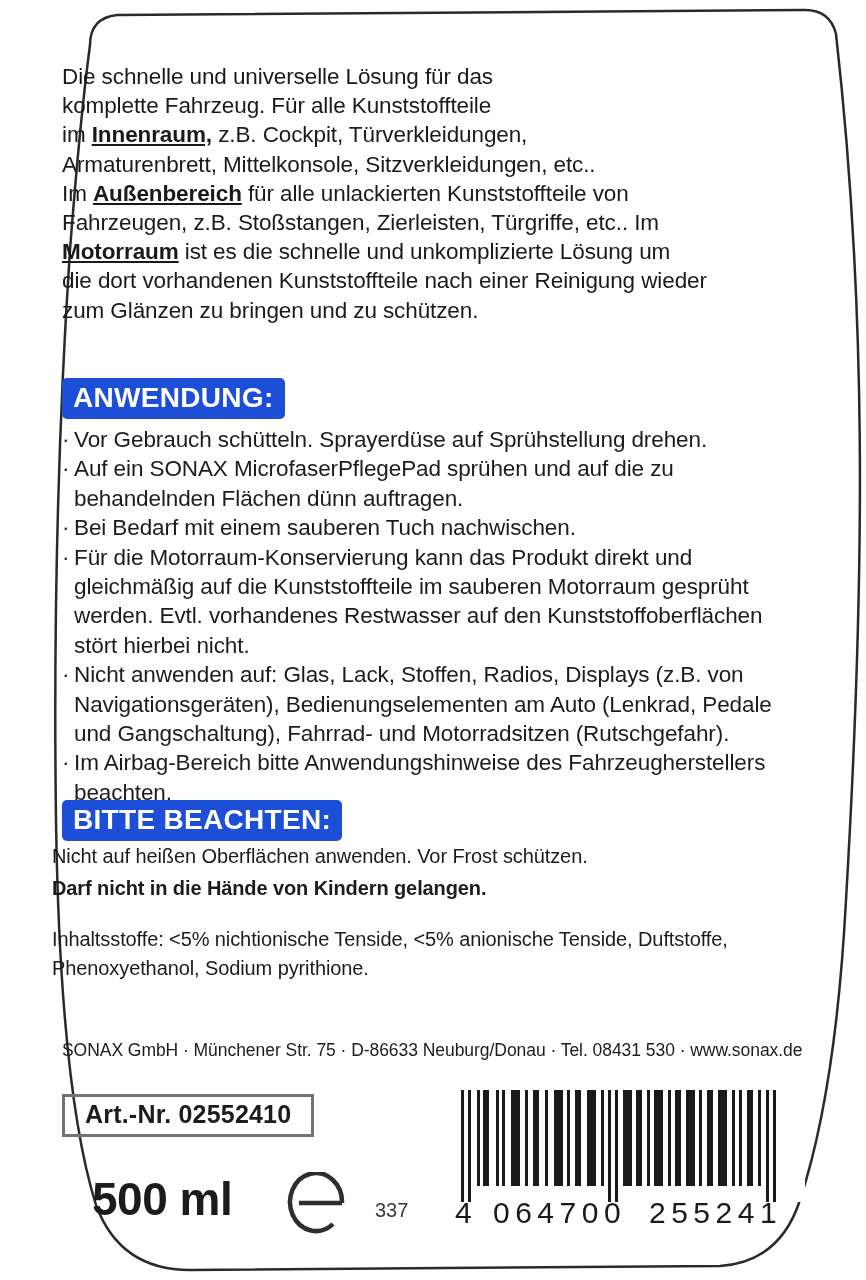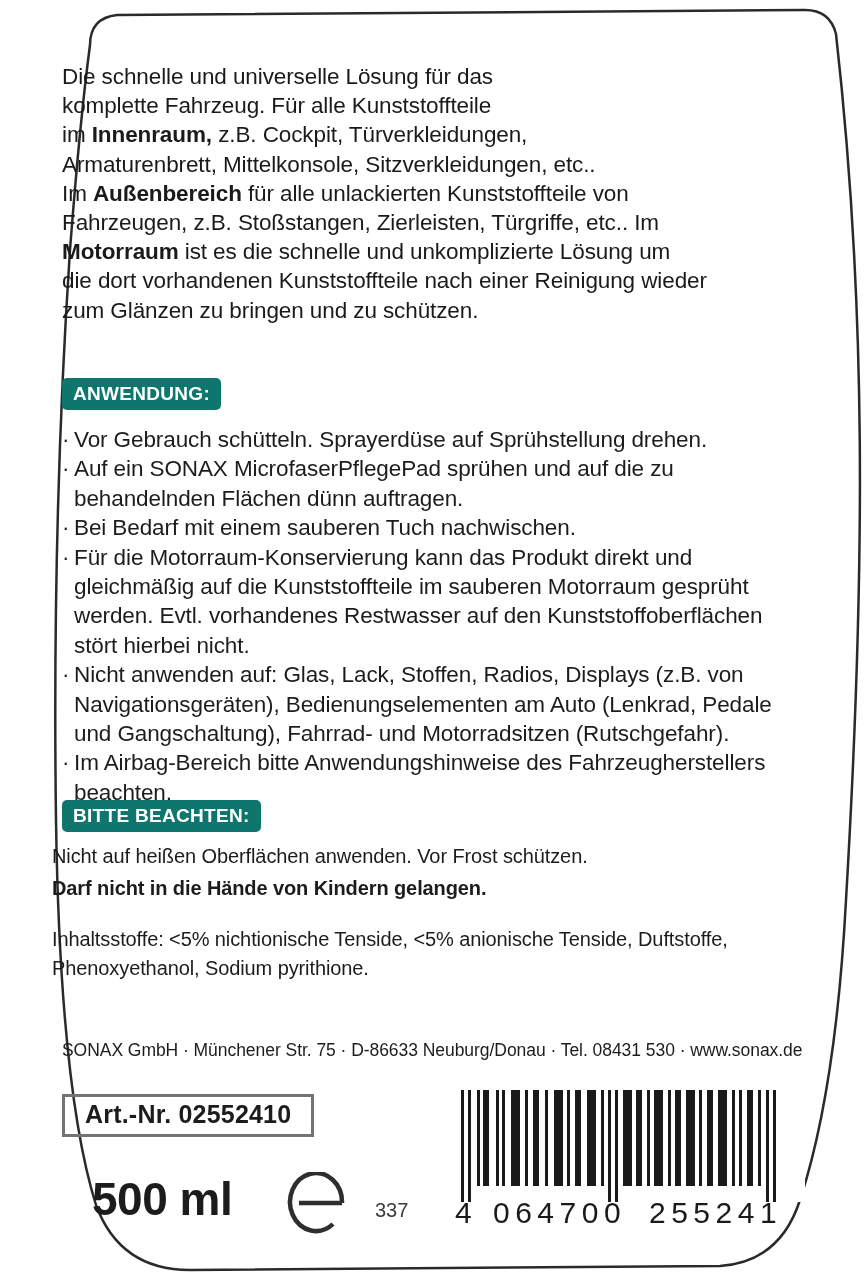--- a/index.html
+++ b/index.html
@@ -9,26 +9,26 @@
     color:#1c1c1c;
   }
   #label-shape{position:absolute;left:0;top:0;width:866px;height:1280px;}
   .content{position:absolute;left:0;top:0;width:866px;height:1280px;}
 
   .intro{
     position:absolute;left:62px;top:62px;width:690px;
     font-size:22.5px;line-height:29.2px;letter-spacing:-0.1px;
     color:#1a1a1a;
   }
-  .intro b{font-weight:bold;text-underline-offset:2px;}
+  .intro b{font-weight:bold;text-decoration:underline;text-underline-offset:2px;}
 
   .badge{
     position:absolute;display:inline-block;
-    background:#0f766e;color:#ffffff;
-    font-weight:bold;font-size:19px;line-height:1;
+    background:#1d4ed8;color:#ffffff;
+    font-weight:bold;font-size:28px;line-height:1;
     letter-spacing:0.3px;
     padding:6px 11px 7px 11px;border-radius:5px;
     white-space:nowrap;
   }
   #badge-anwendung{left:62px;top:378px;}
   #badge-beachten{left:62px;top:800px;}
 
   .bullets{
     position:absolute;left:62px;top:425px;width:745px;
     font-size:22.5px;line-height:29.4px;letter-spacing:-0.1px;

